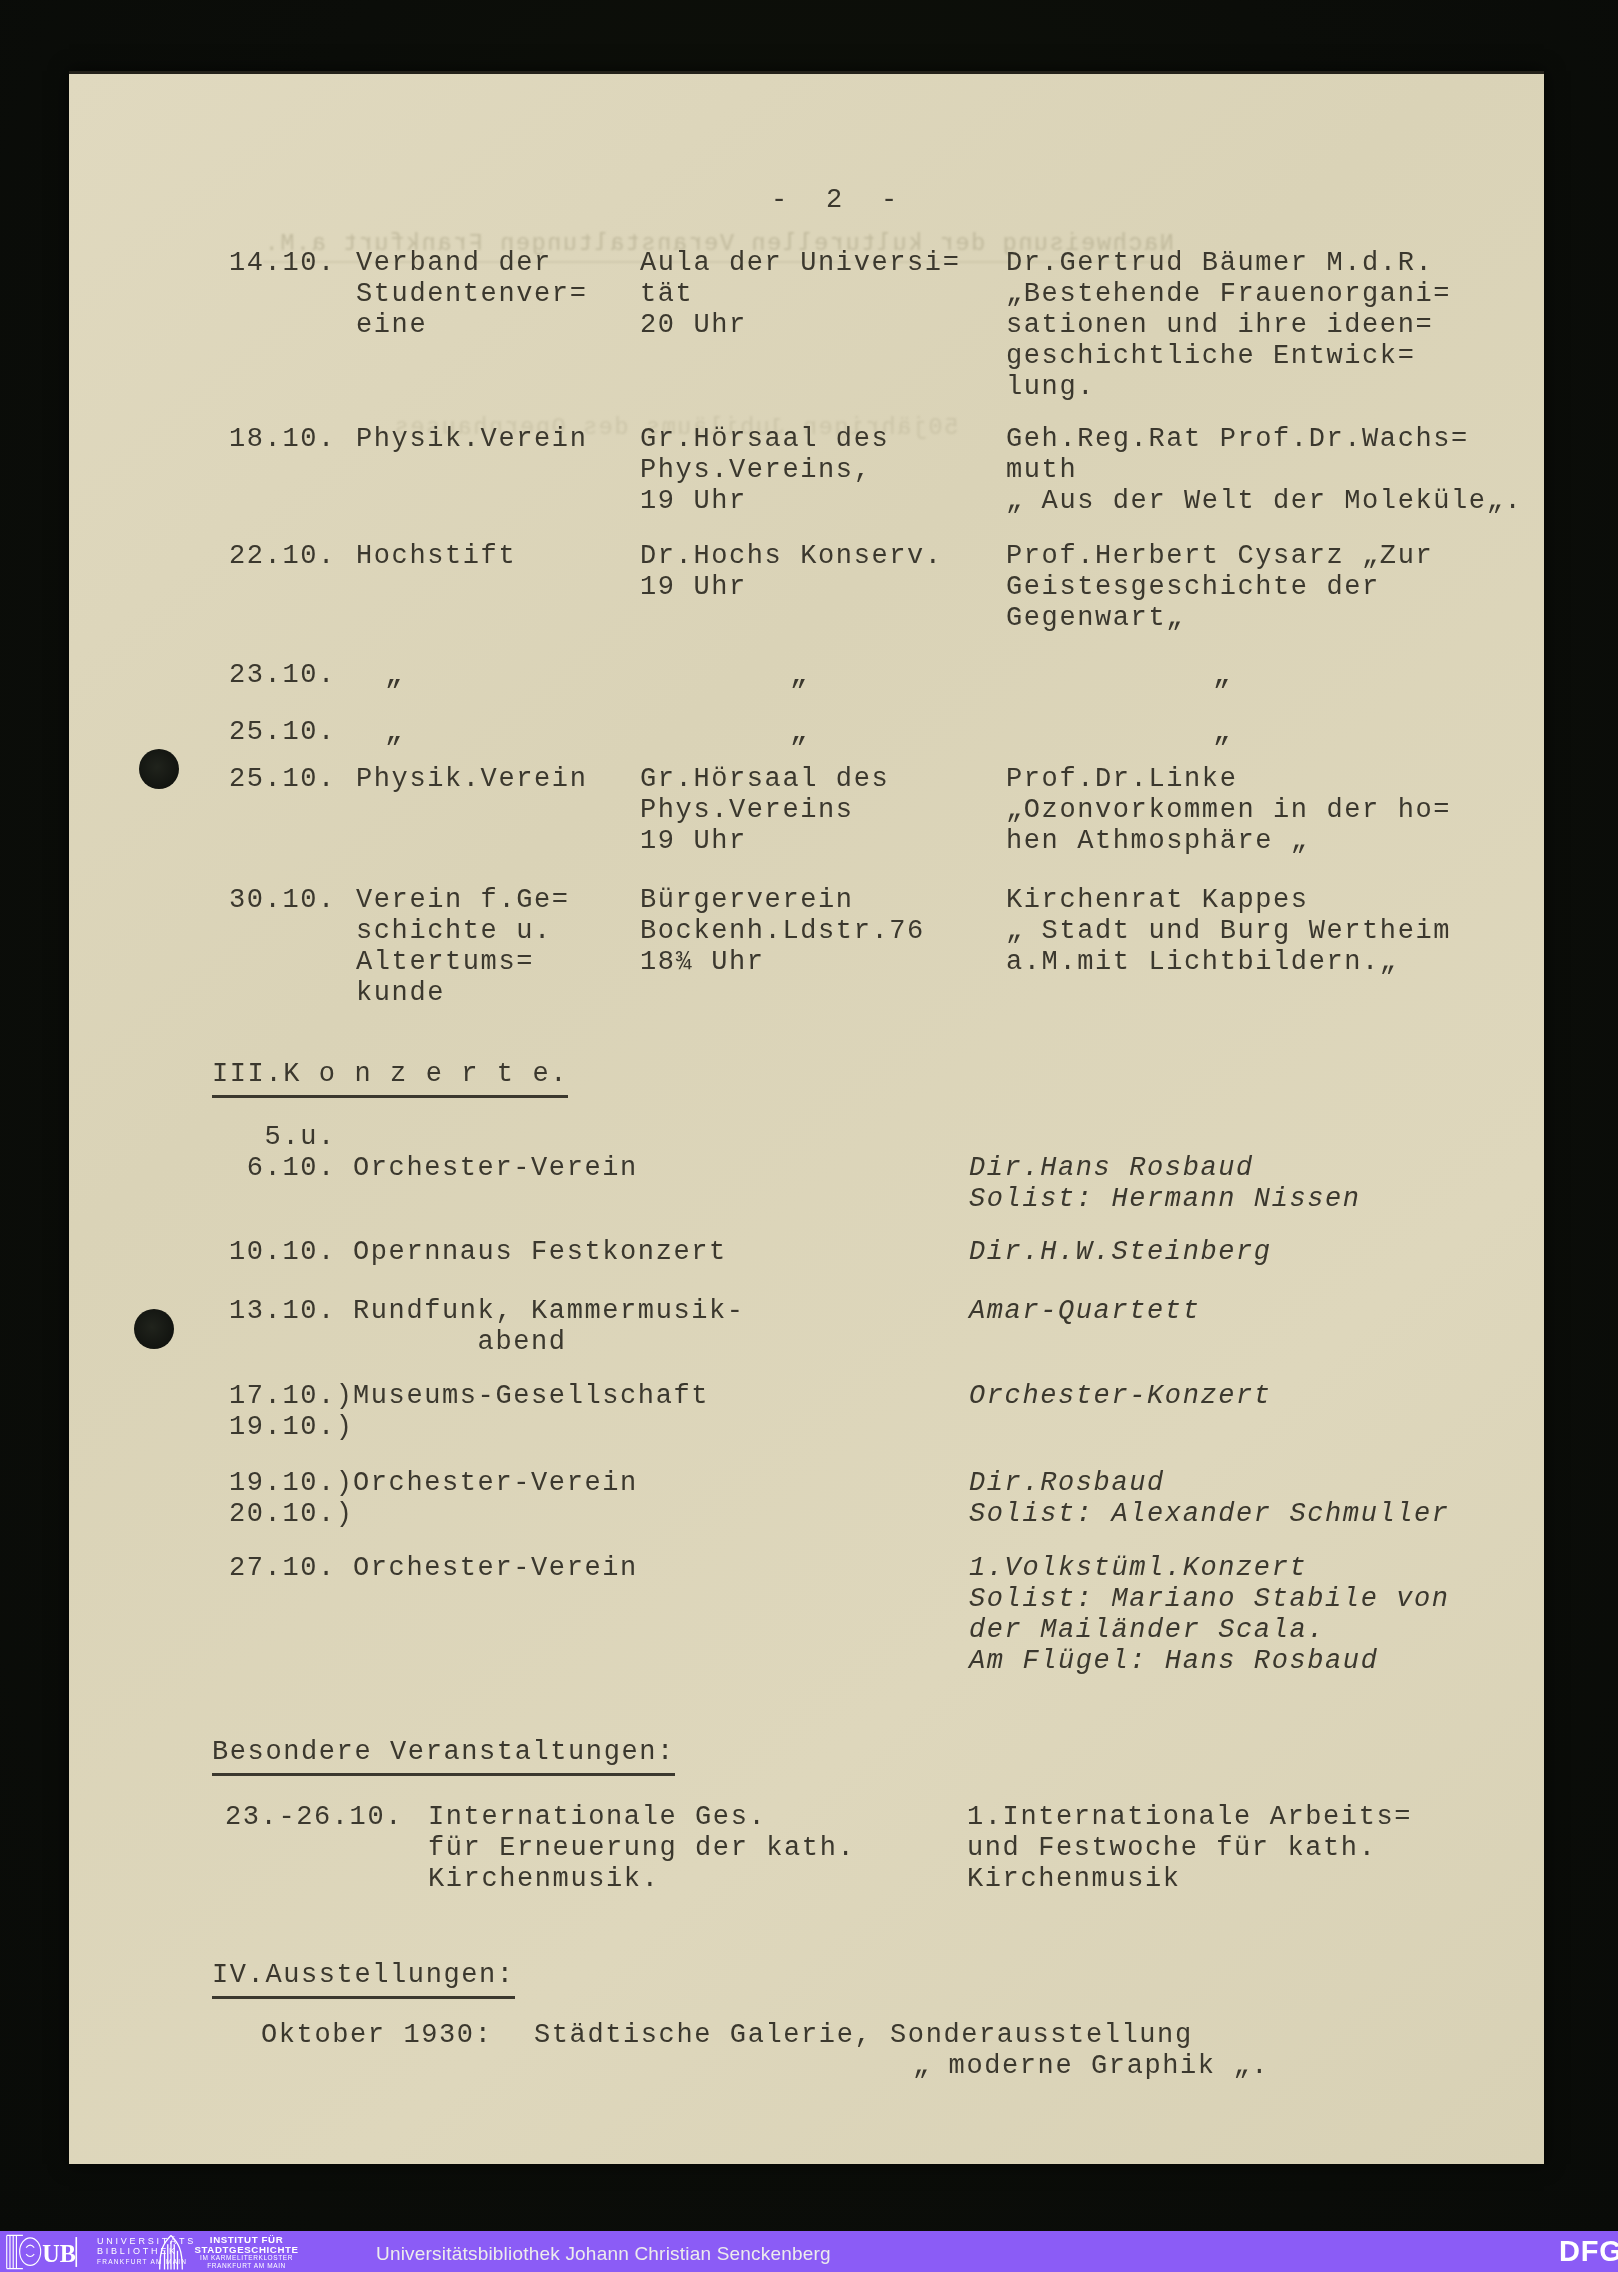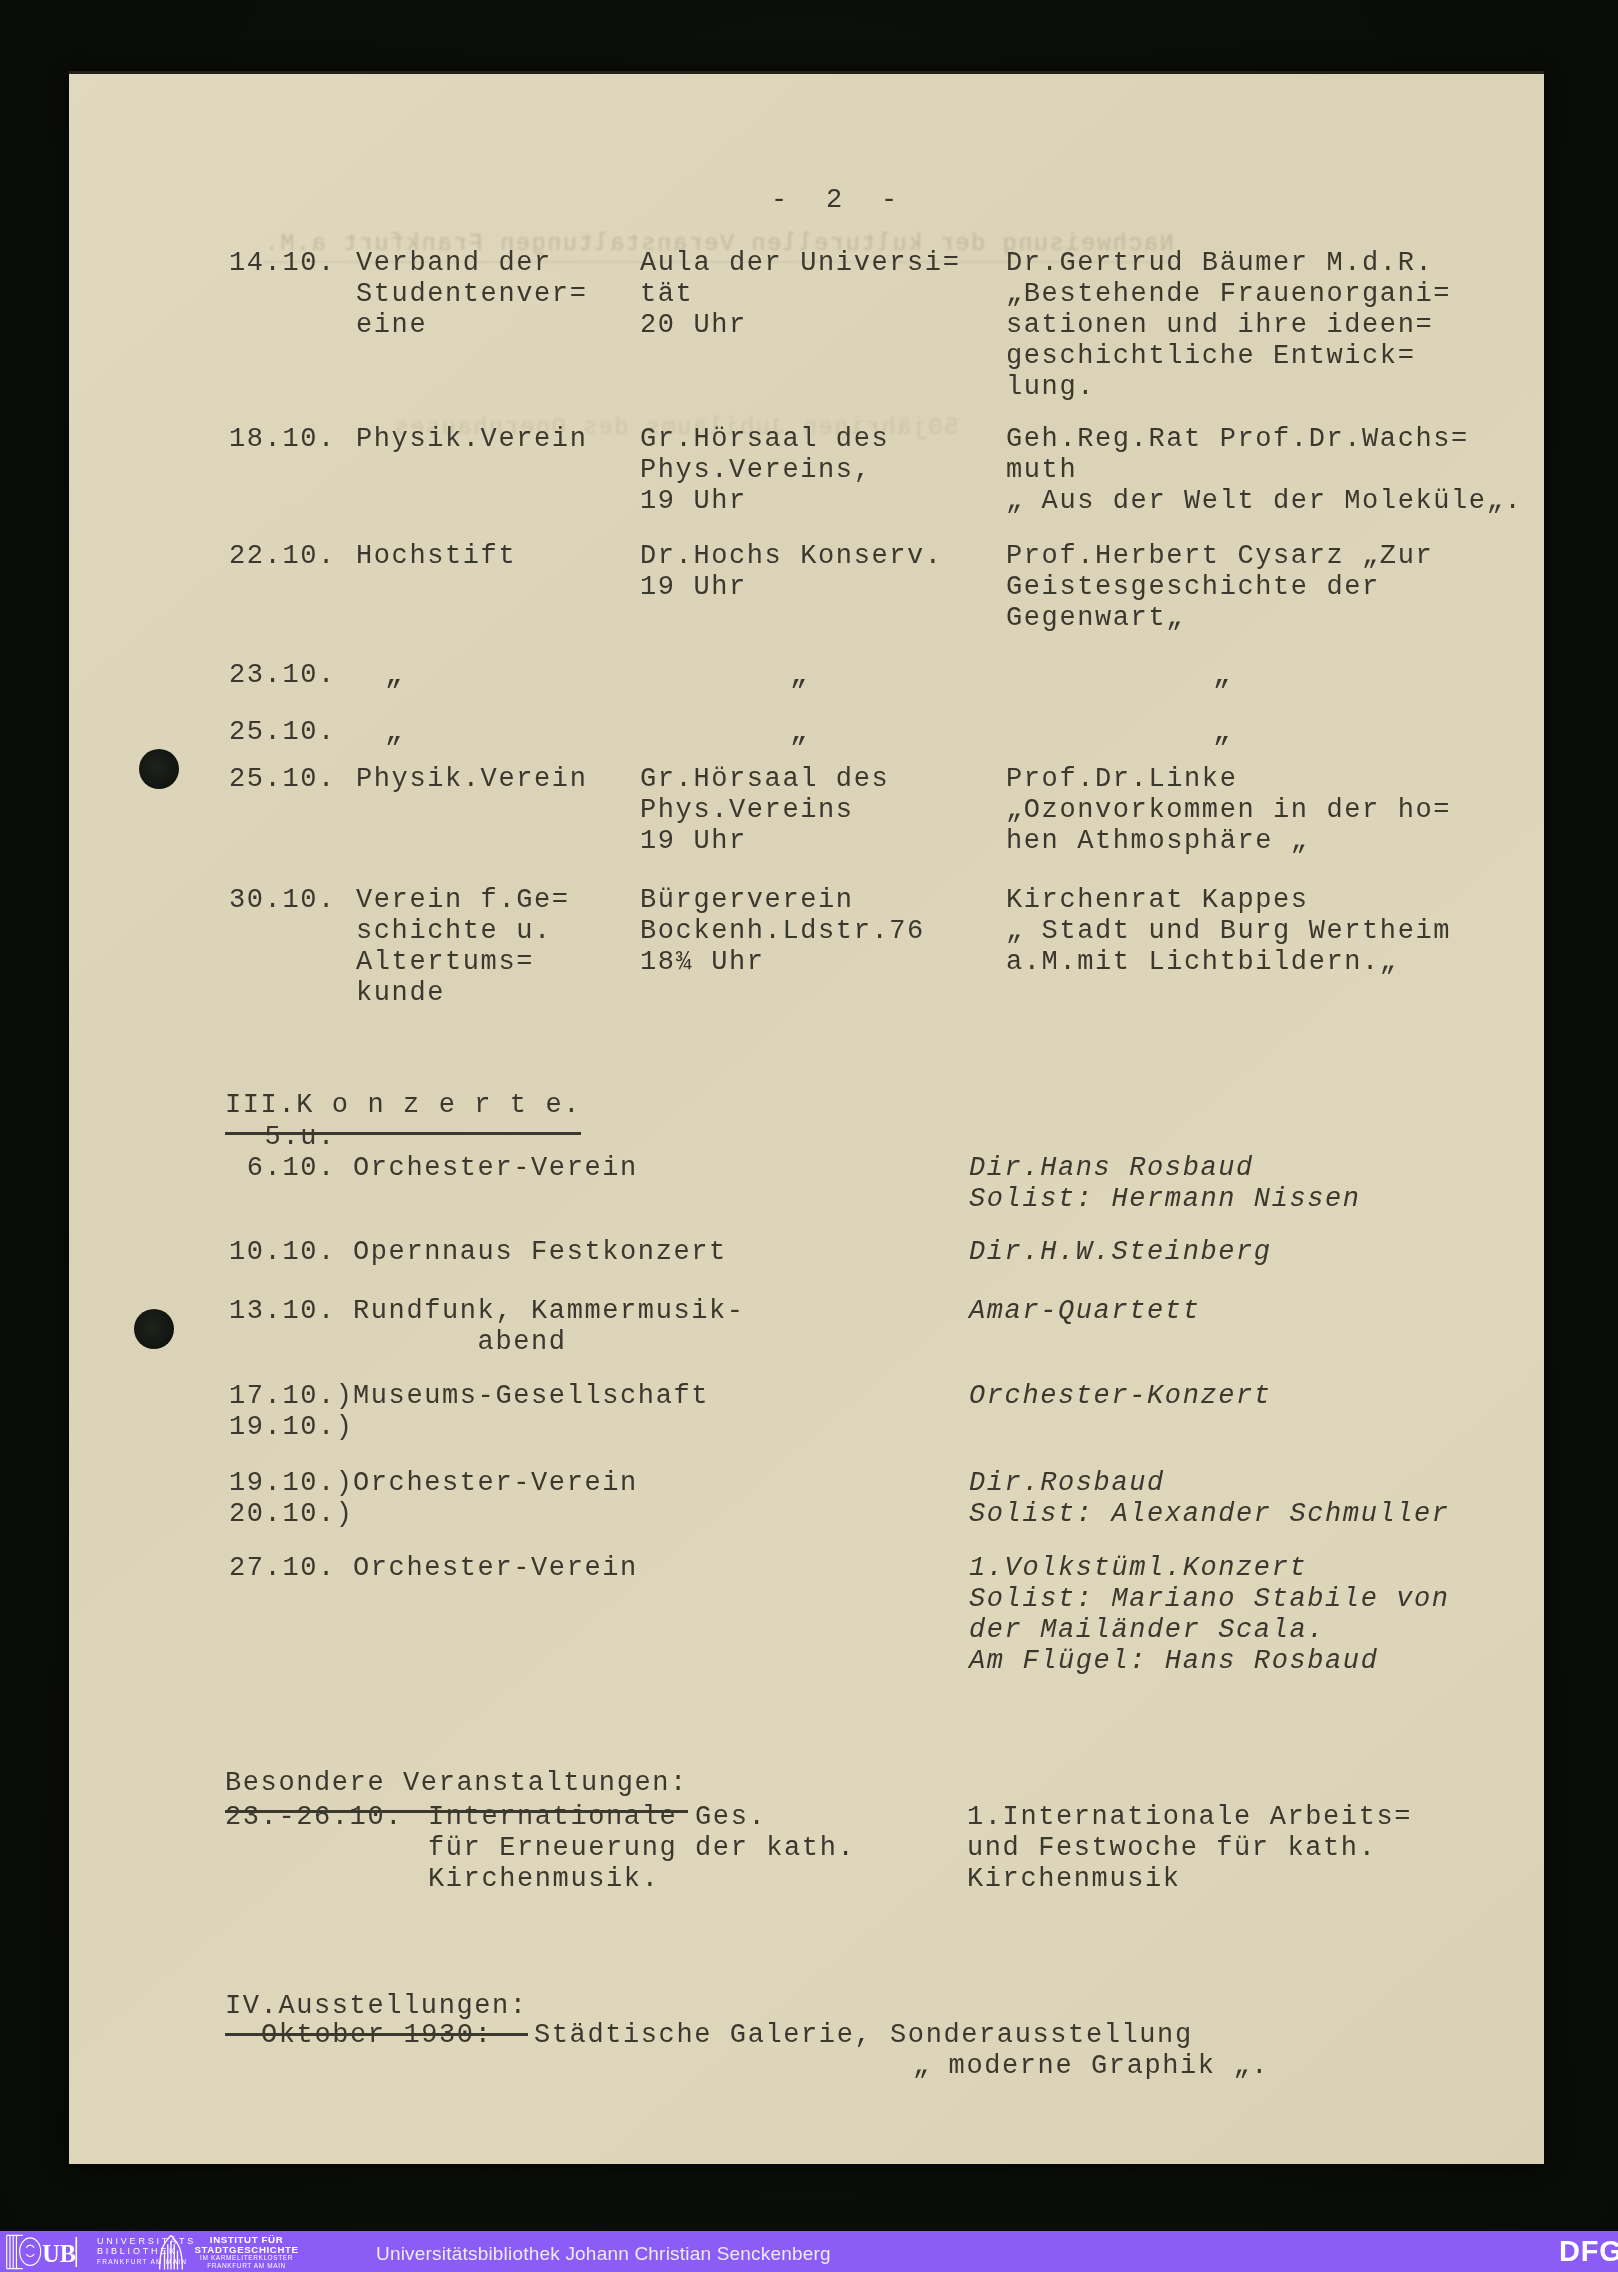--- a/index.html
+++ b/index.html
@@ -30,22 +30,22 @@
   .c .name{left:284px;}
   .c .det{left:900px;font-style:italic;}
   .c .shift{top:31px;}
   .sp .date{left:156px;}
   .sp .name{left:359px;}
   .sp .det{left:898px;}
   .ex .label{left:192px;}
   .ex .l1{left:465px;}
   .ex .l2{left:844px;top:31px;}
   .hd{
-    position:absolute;left:156px;
-    border-bottom:3.2px solid #3b382e;padding-bottom:11px;margin-top:31px;
+    position:absolute;left:143px;
+    border-bottom:3.2px solid #3b382e;padding-bottom:5px;
   }
   .pagenum{position:absolute;left:702px;top:111px;letter-spacing:11.3px;}
   
   .holepunch{position:absolute;width:40px;height:40px;border-radius:50%;
     background:radial-gradient(circle at 45% 45%, #20231c 0%, #121410 70%);}
   .hp1{left:70px;top:675px;}
   .hp2{left:65px;top:1235px;}
   
   .ghost{
     position:absolute;transform:scaleX(-1);color:#8f8868;white-space:pre;

